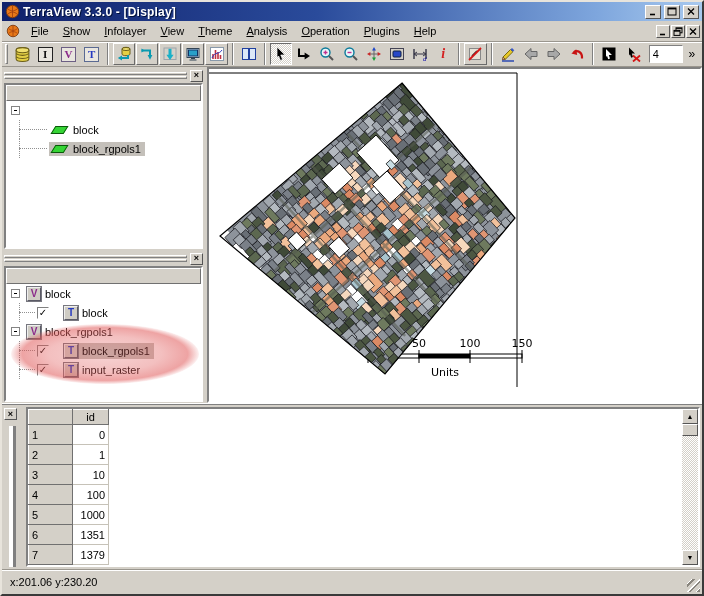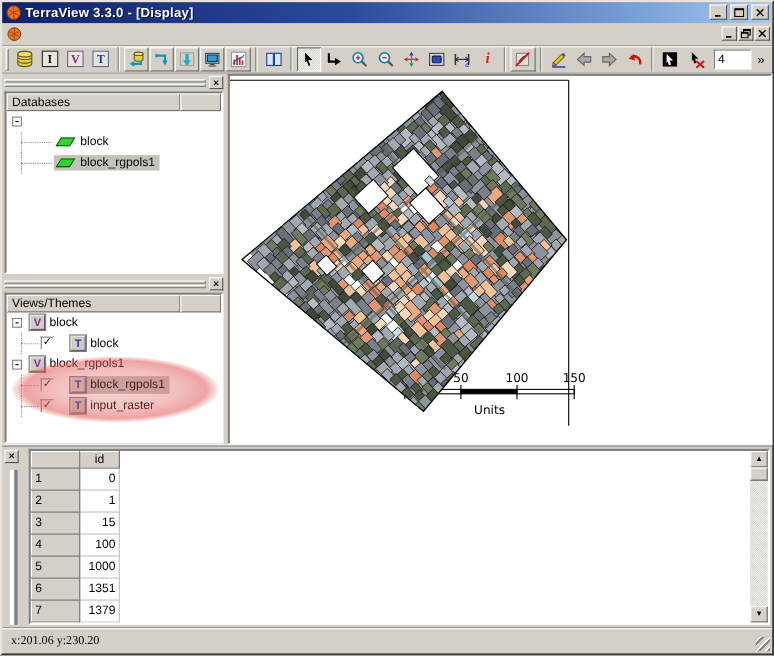--- a/index.html
+++ b/index.html
@@ -108,21 +108,21 @@
   .vscroll{width:16px;display:flex;flex-direction:column;
     background-image:linear-gradient(45deg,#fff 25%,transparent 25%,transparent 75%,#fff 75%),
       linear-gradient(45deg,#fff 25%,transparent 25%,transparent 75%,#fff 75%);
     background-color:#d4d0c8;background-size:2px 2px;background-position:0 0,1px 1px;}
   .sbtn{width:16px;height:15px;background:#d4d0c8;border:1px solid;border-color:#fff #555 #555 #fff;
     font-size:7px;line-height:7px;display:flex;align-items:center;justify-content:center;padding:0;}
   .sthumb{width:16px;height:12px;background:#d4d0c8;border:1px solid;border-color:#fff #555 #555 #fff;}
   .strack{flex:1;}
   
   .statusbar{height:26px;border-top:1px solid #9a968e;box-shadow:inset 0 1px 0 #fff;
-    display:flex;align-items:center;padding:0 8px;position:relative;font-family:Liberation Serif, serif;}
+    display:flex;align-items:center;padding:0 8px;position:relative;}
   .sizegrip{position:absolute;right:2px;bottom:2px;width:13px;height:13px;
     background:repeating-linear-gradient(135deg,transparent 0 3px,#fff 3px 4px,#8a867e 4px 6px);}
 </style>
 </head>
 <body>
 
 <div class="window">
 
   <div class="titlebar">
     <span style="display:flex">
@@ -150,20 +150,31 @@
       </button>
   </div>
 
   <div class="menubar">
     <span style="display:flex;margin:0 4px 0 2px">
       <svg width="14" height="14" viewBox="0 0 16 16">
           <circle cx="8" cy="8" r="6.6" fill="#e87818" stroke="#7a3a10"></circle>
           <path d="M3 5.2 C6 8 10 8 13 5.2 M3 10.8 C6 8 10 8 13 10.8 M8 1.4 V14.6" fill="none" stroke="#a04010" stroke-width="0.9"></path>
         </svg>
     </span>
+    <span id="menu-items" style="display:flex">
+        <span class="menuitem"><u>F</u>ile</span>
+        <span class="menuitem"><u>S</u>how</span>
+        <span class="menuitem"><u>I</u>nfolayer</span>
+        <span class="menuitem"><u>V</u>iew</span>
+        <span class="menuitem"><u>T</u>heme</span>
+        <span class="menuitem"><u>A</u>nalysis</span>
+        <span class="menuitem"><u>O</u>peration</span>
+        <span class="menuitem"><u>P</u>lugins</span>
+        <span class="menuitem"><u>H</u>elp</span>
+      </span>
     <span class="menuspacer"></span>
     <button class="wbtn mdi-btn">
         <svg width="10" height="9" viewBox="0 0 10 9">
           <path d="M2 7.5h5" stroke="#000" stroke-width="1.6"></path>
         </svg>
       </button>
     <button class="wbtn mdi-btn">
         <svg width="10" height="9" viewBox="0 0 10 9">
           <rect x="3" y="0.8" width="6" height="5" fill="none" stroke="#000"></rect>
           <path d="M3 1.6h6" stroke="#000"></path>
@@ -348,21 +359,20 @@
       <div class="dock db">
         <div class="griprow">
           <span class="gripbars">
               <span class="ridge" style="display:block"></span>
               <span class="ridge" style="display:block"></span>
             </span>
           <button class="xbtn">×</button>
         </div>
         <div class="treeframe">
           <div class="theader">
-            <span class="hcell main">Databases</span>
             <span class="hcell rest"></span>
           </div>
           <div id="db-tree" style="flex:1">
               <div class="trow">
                 <span class="exp"></span>
                 <span style="width: 6px; flex: 0 0 auto;"></span>
               </div>
               <div class="trow">
                 <span class="conn" style="width: 38px;"></span>
                 <span class="itemwrap">
@@ -384,21 +394,20 @@
       <div class="dock views">
         <div class="griprow">
           <span class="gripbars">
               <span class="ridge" style="display:block"></span>
               <span class="ridge" style="display:block"></span>
             </span>
           <button class="xbtn">×</button>
         </div>
         <div class="treeframe">
           <div class="theader">
-            <span class="hcell main">Views/Themes</span>
             <span class="hcell rest"></span>
           </div>
           <div id="views-tree" style="flex:1">
               <div class="trow">
                 <span class="exp"></span>
                 <span style="width: 6px; flex: 0 0 auto;"></span>
                 <span class="itemwrap">
                   <span class="vicon">V</span>
                   <span class="tlabel">block</span>
                 </span>
@@ -1191,21 +1200,21 @@
                 <tr>
                   <td class="rowhdr">1</td>
                   <td class="val">0</td>
                 </tr>
                 <tr>
                   <td class="rowhdr">2</td>
                   <td class="val">1</td>
                 </tr>
                 <tr>
                   <td class="rowhdr">3</td>
-                  <td class="val">15</td>
+                  <td class="val">10</td>
                 </tr>
                 <tr>
                   <td class="rowhdr">4</td>
                   <td class="val">100</td>
                 </tr>
                 <tr>
                   <td class="rowhdr">5</td>
                   <td class="val">1000</td>
                 </tr>
                 <tr>

